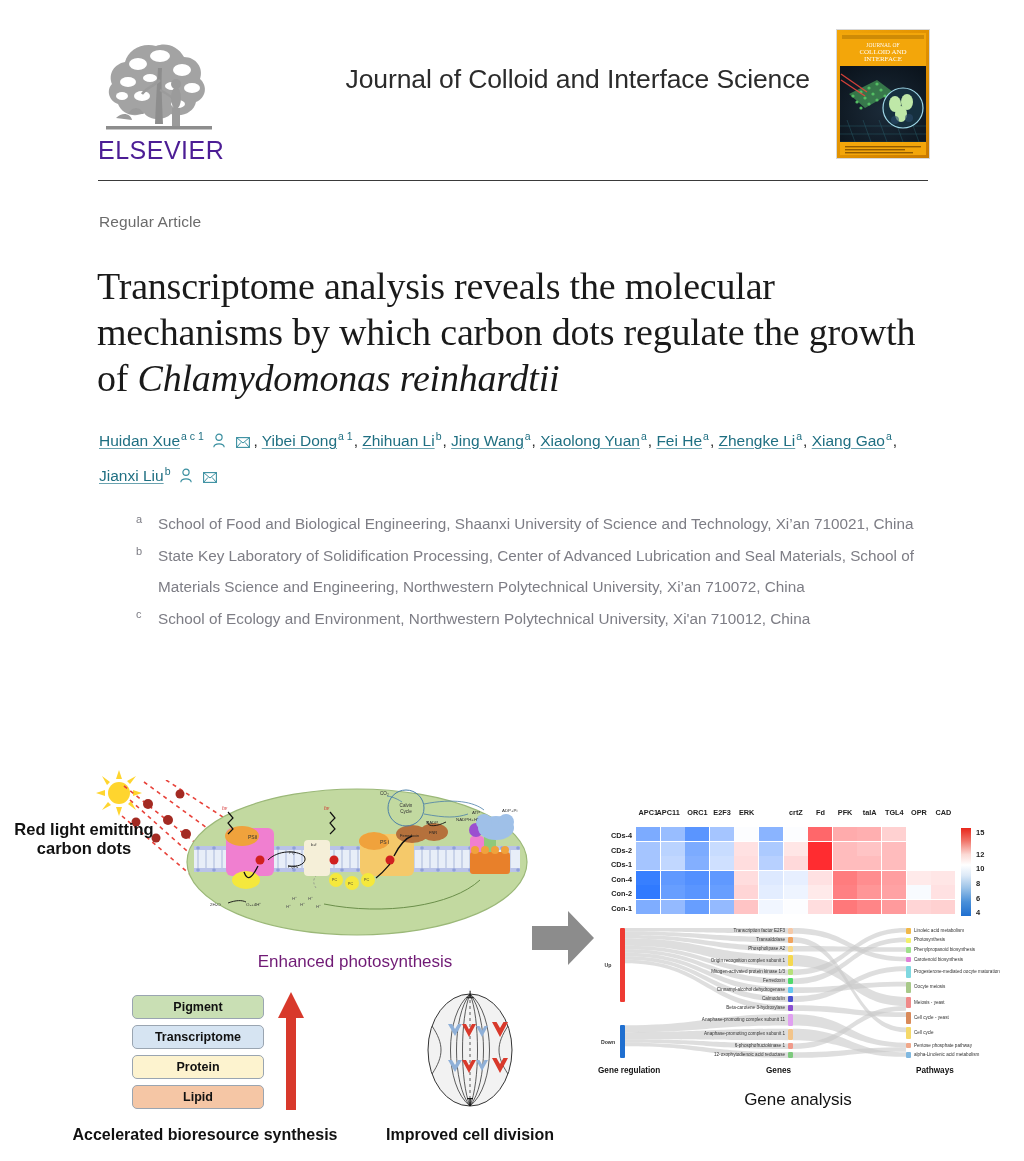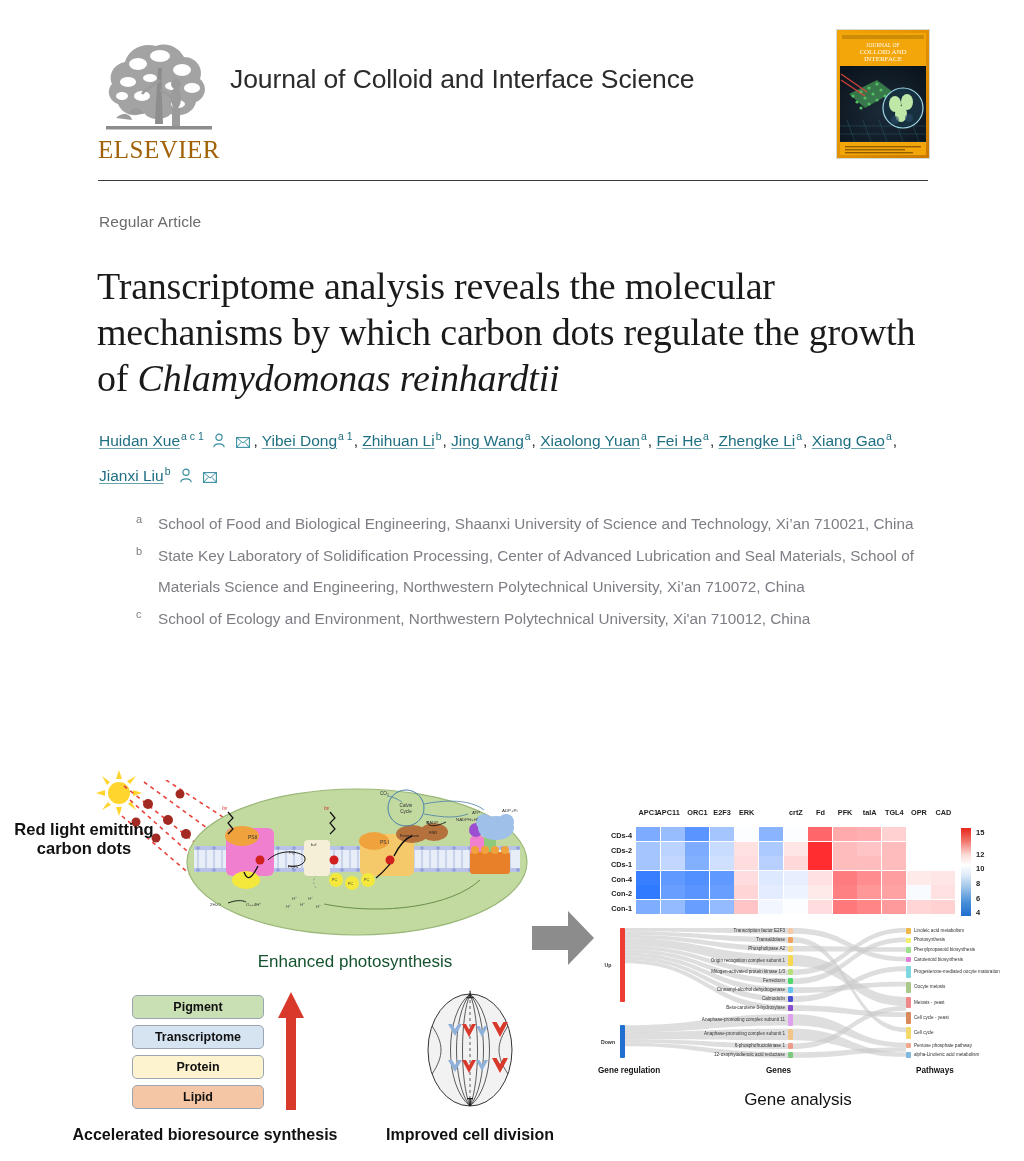--- a/index.html
+++ b/index.html
@@ -8,23 +8,23 @@
     font-family:"Liberation Sans", sans-serif;
     color:#000;overflow:hidden;position:relative;
   }
   .page{position:relative;width:1024px;height:1161px;}
 
   
   .header{position:absolute;left:0;top:0;width:1024px;height:182px;}
   .elsevier-logo{position:absolute;left:98px;top:28px;width:122px;height:136px;}
   .els-tree{position:absolute;left:0;top:0;width:122px;height:110px;}
   .els-word{position:absolute;left:0;top:108px;width:122px;text-align:center;
-    font-family:Liberation Serif, serif;font-size:25px;letter-spacing:0.5px;
-    color:#a16207;font-weight:400;}
-  .journal-block{position:absolute;left:230px;top:62px;width:580px;text-align:left;}
+    font-family:Liberation Sans, sans-serif;font-size:25px;letter-spacing:0.5px;
+    color:#4c1d95;font-weight:400;}
+  .journal-block{position:absolute;left:230px;top:62px;width:580px;text-align:right;}
   .journal-title{font-family:"Liberation Sans", sans-serif;font-size:26.5px;
     color:#2b2b2b;letter-spacing:-0.1px;line-height:34px;font-weight:400;}
   .journal-sub{margin-top:7px;font-size:15px;color:#404040;}
   .journal-sub .vol{color:#1a7fa8;}
   .cover{position:absolute;left:836px;top:29px;width:92px;height:128px;
     border:1px solid #d8d8d8;overflow:hidden;background:#f0a500;}
   .hr-main{position:absolute;left:98px;top:180px;width:830px;height:0;
     border-top:1.5px solid #3a3a3a;}
 
   
@@ -53,21 +53,21 @@
   .ga{position:absolute;left:0;top:760px;width:1024px;height:401px;}
 
   
   .sun{position:absolute;left:96px;top:10px;width:46px;height:46px;}
   .redlight-label{position:absolute;left:4px;top:60px;width:160px;text-align:center;
     font-size:16.5px;font-weight:700;line-height:19px;color:#111;}
 
   
   .chloro{position:absolute;left:184px;top:28px;width:346px;height:148px;}
   .enh-label{position:absolute;left:180px;top:192px;width:350px;text-align:center;
-    font-size:17px;font-weight:400;color:#14532d;}
+    font-size:17px;font-weight:400;color:#701a75;}
 
   
   .stack{position:absolute;left:132px;top:235px;width:132px;}
   .stackbox{height:22px;margin-bottom:6px;border-radius:5px;border:1px solid #9aa5b1;
     font-size:12.5px;font-weight:700;color:#111;display:flex;align-items:center;
     justify-content:center;}
   .arrow-up{position:absolute;left:278px;top:232px;width:26px;height:118px;}
   .ga-caption-left{position:absolute;left:55px;top:366px;width:300px;text-align:center;
     font-size:16px;font-weight:700;color:#111;}
 

